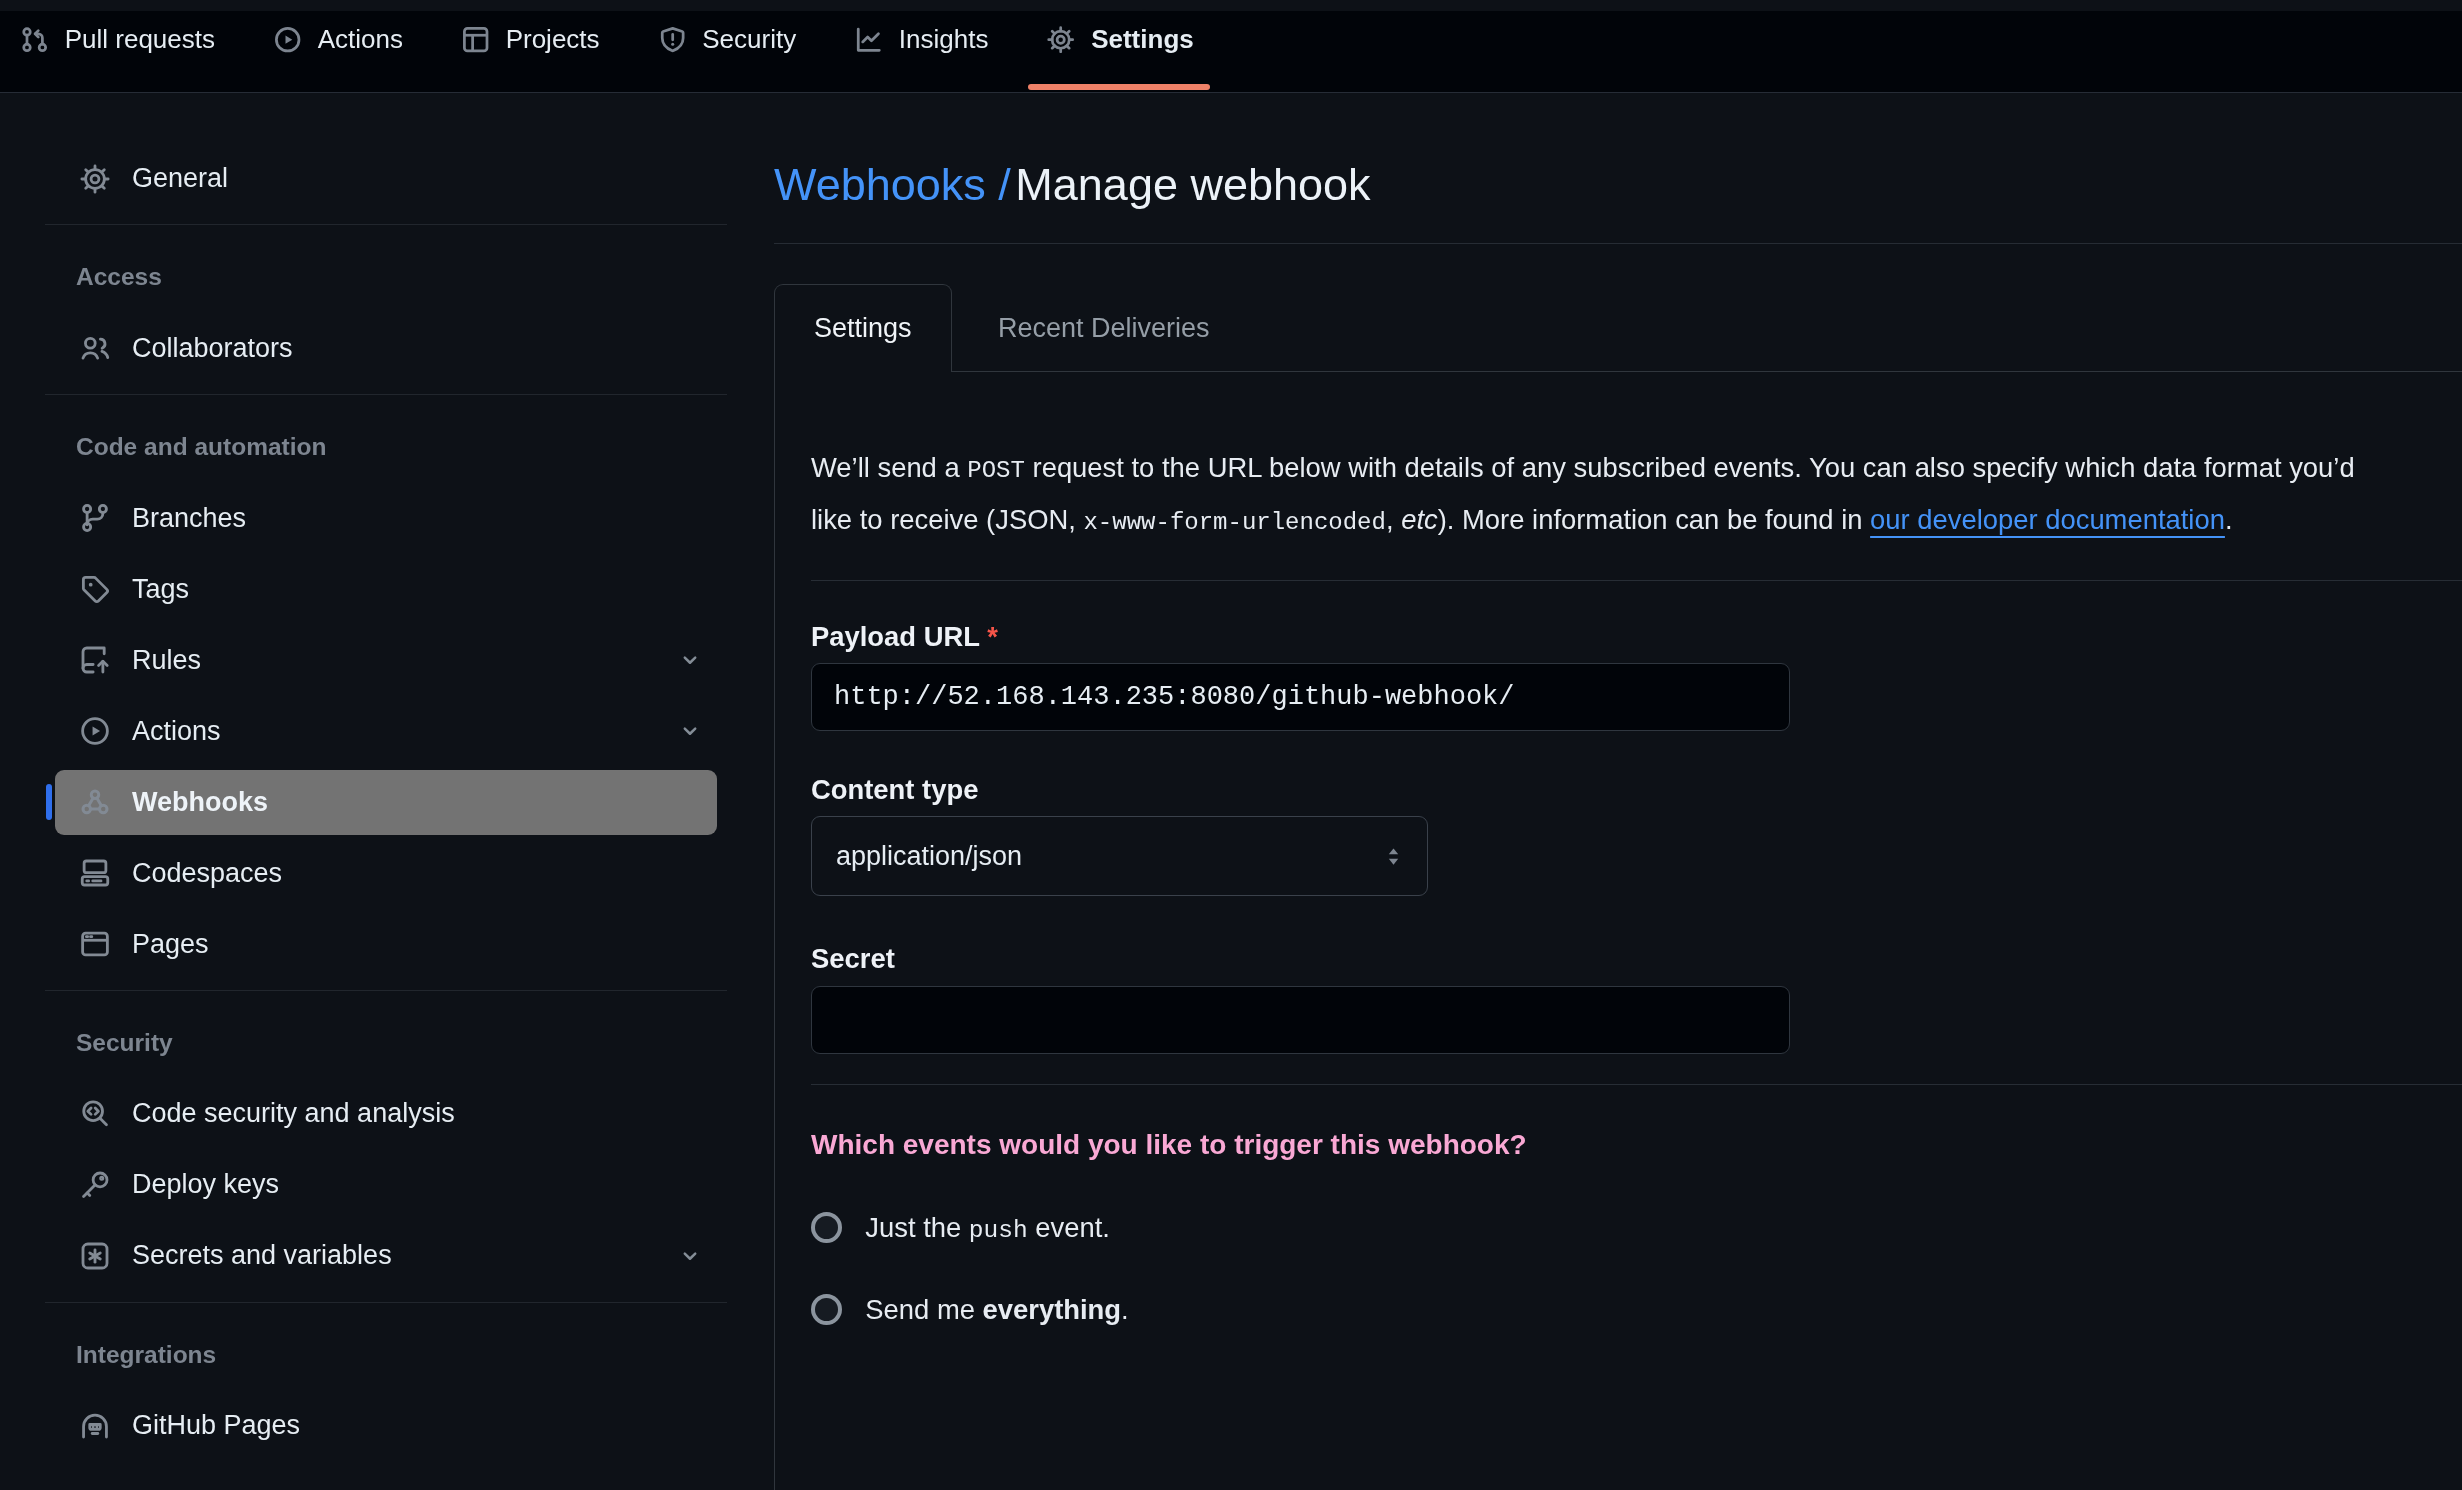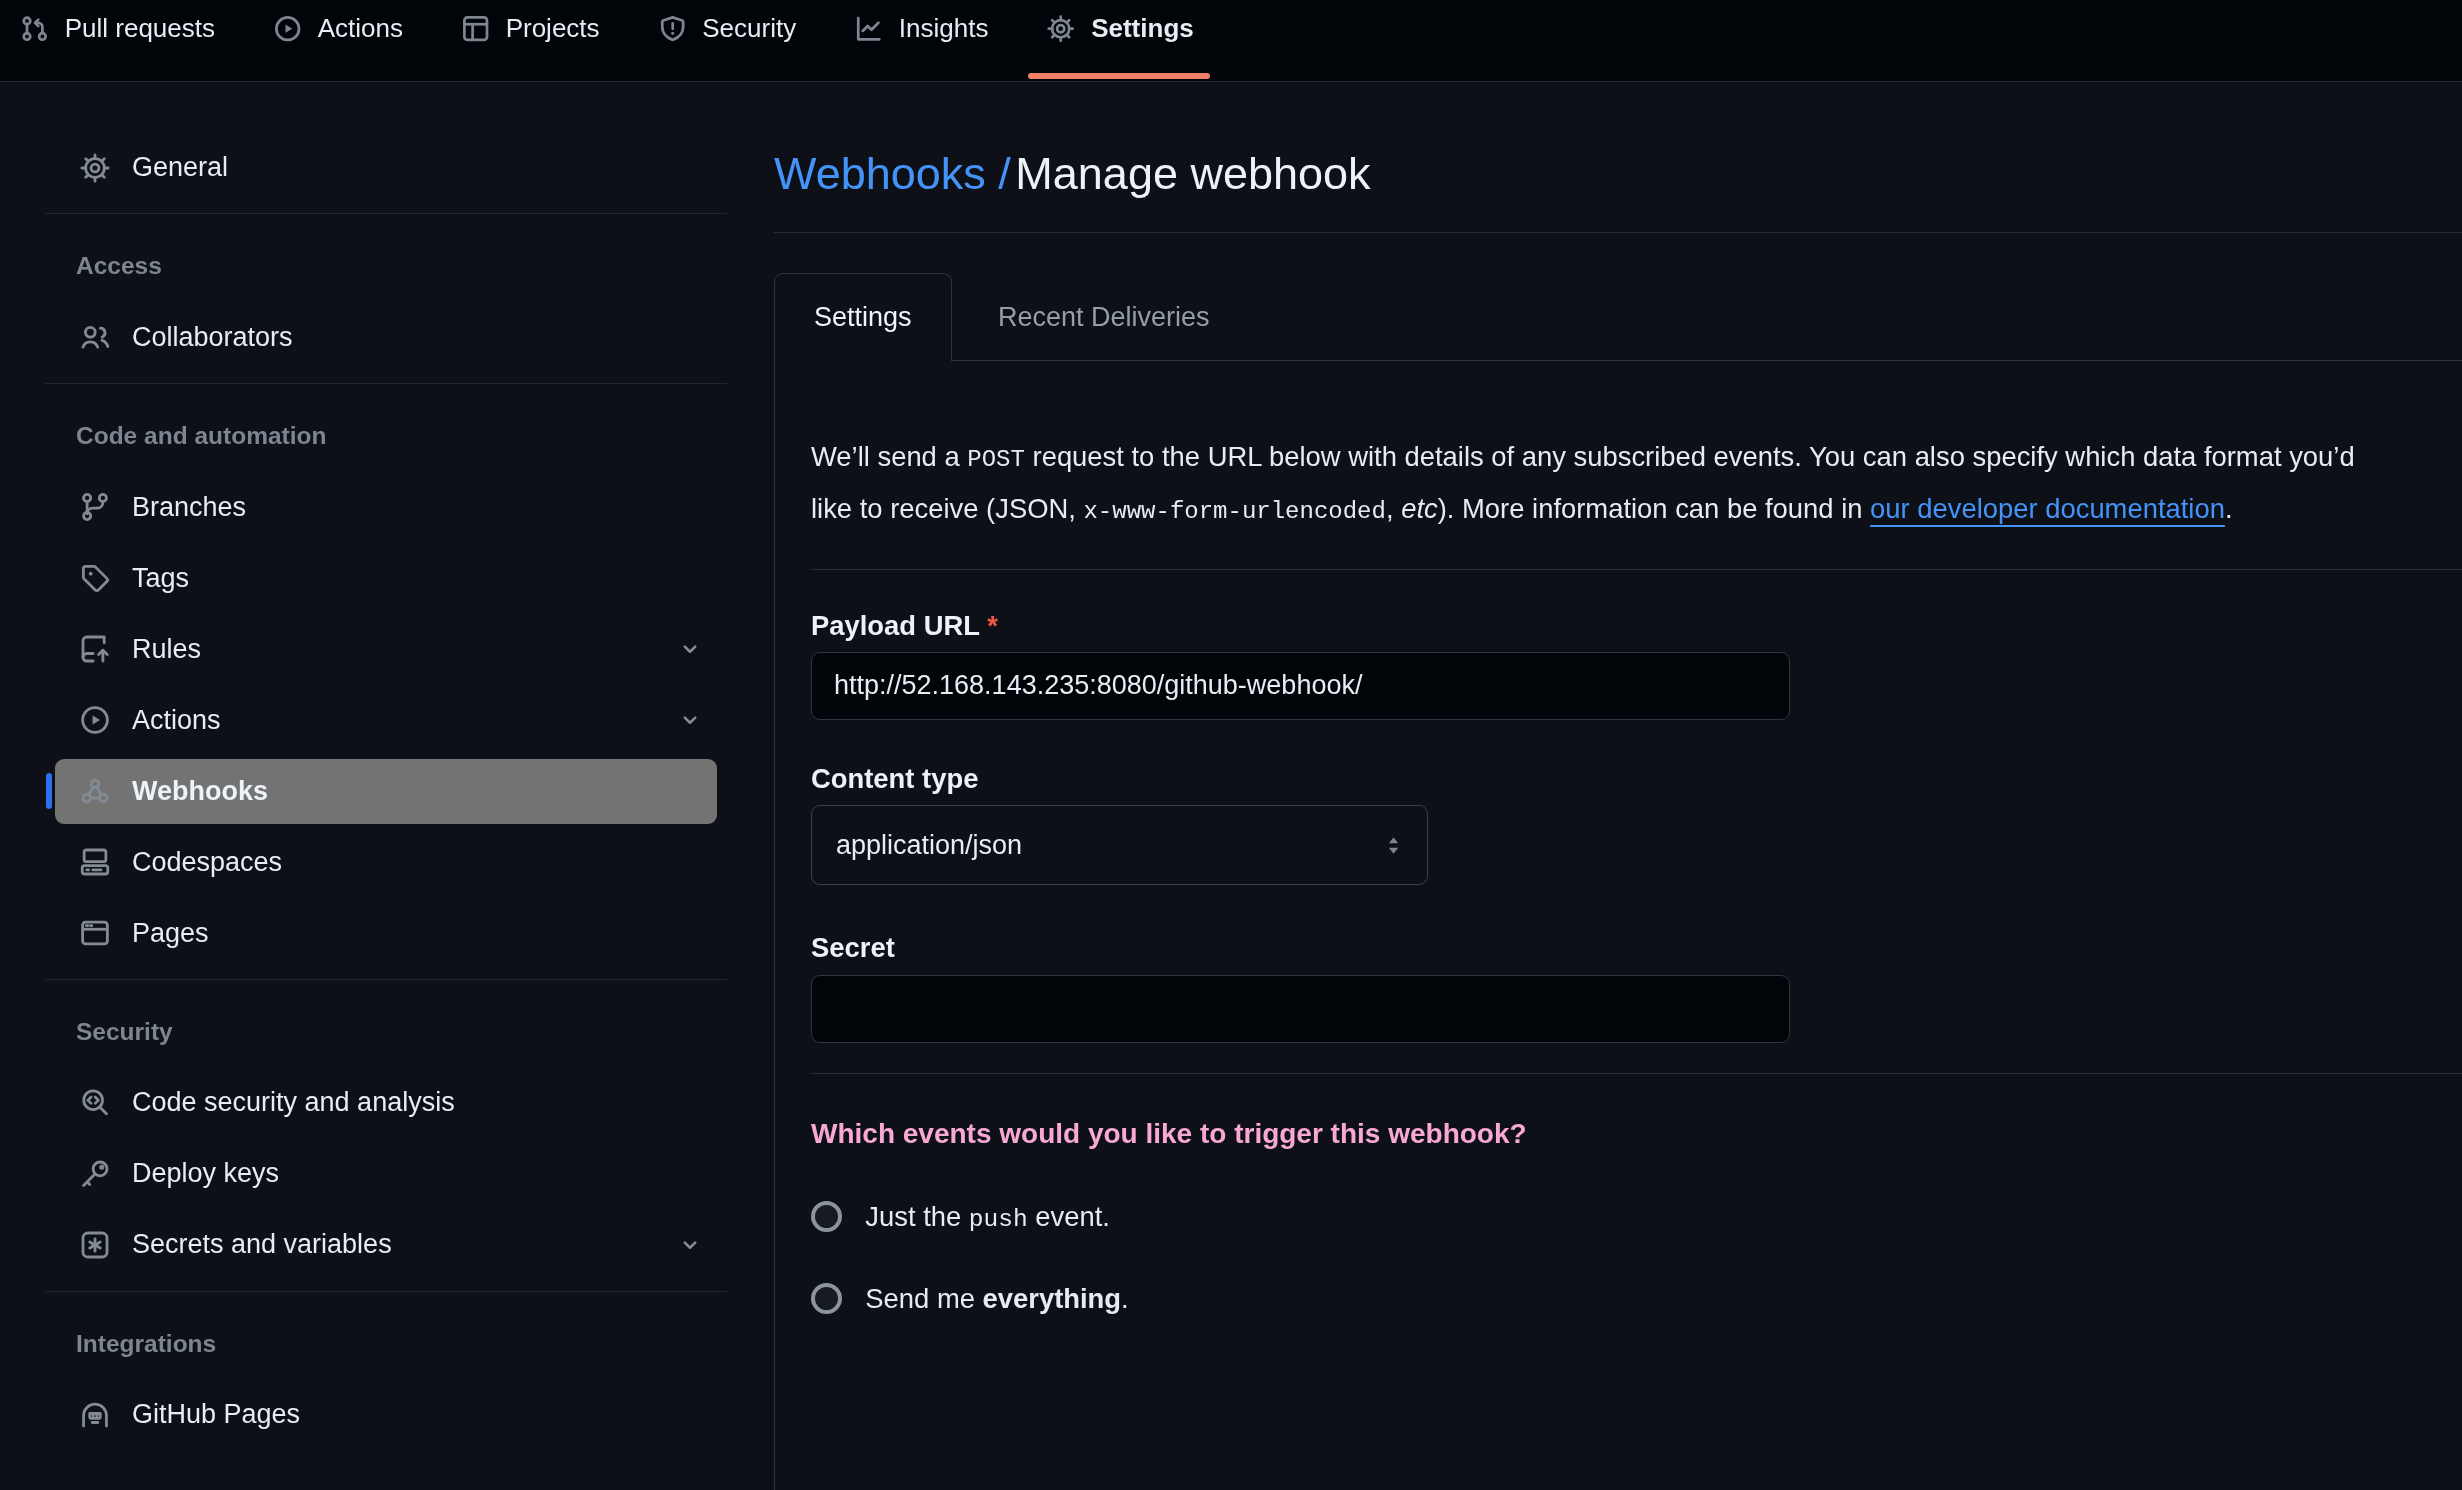--- a/index.html
+++ b/index.html
@@ -11,20 +11,21 @@
     -webkit-font-smoothing:antialiased;
   }
   svg { display:block; }
 
   
   .topnav {
     height:82px; background:#010409;
     border-bottom:1.5px solid #262c36;
     display:flex; align-items:flex-start;
     padding-left:21px;
+    margin-top:11px;
   }
   .nav-item {
     display:flex; align-items:center; gap:16.3px;
     height:39px; margin-top:9px; margin-right:59px;
     position:relative; cursor:pointer;
     font-size:26px; color:#e6edf3; white-space:nowrap;
   }
   .nav-item .nico { color:#7d8590; }
   .nav-item.active { font-weight:700; }
   .nav-item.active::after {
@@ -96,21 +97,21 @@
 
   .fld-label { margin-top:39px; font-size:27.4px; font-weight:700; line-height:33px; color:#eef2f7; }
   .fld-label .req { color:#f65549; margin-left:7.4px; }
   .lab2 { margin-top:42px; }
   .lab3 { margin-top:46px; }
 
   .txt-input {
     display:block; margin-top:10.4px; width:979px; height:68px;
     background:#010409; border:1.5px solid #2f363f; border-radius:9px;
     color:#e6edf3; font-size:27px; padding:0 22px;
-    font-family:Liberation Sans, sans-serif; outline:none;
+    font-family:Liberation Mono, monospace; outline:none;
   }
 
   .select {
     margin-top:10.4px; width:617px; height:80px;
     background:#0d1117; border:1.5px solid #3a414b; border-radius:9px;
     display:flex; align-items:center; padding:0 21px 0 24px;
     font-size:27px; color:#e6edf3; cursor:pointer;
   }
   .select .sel-arrows { margin-left:auto; color:#7d8590; }
 

